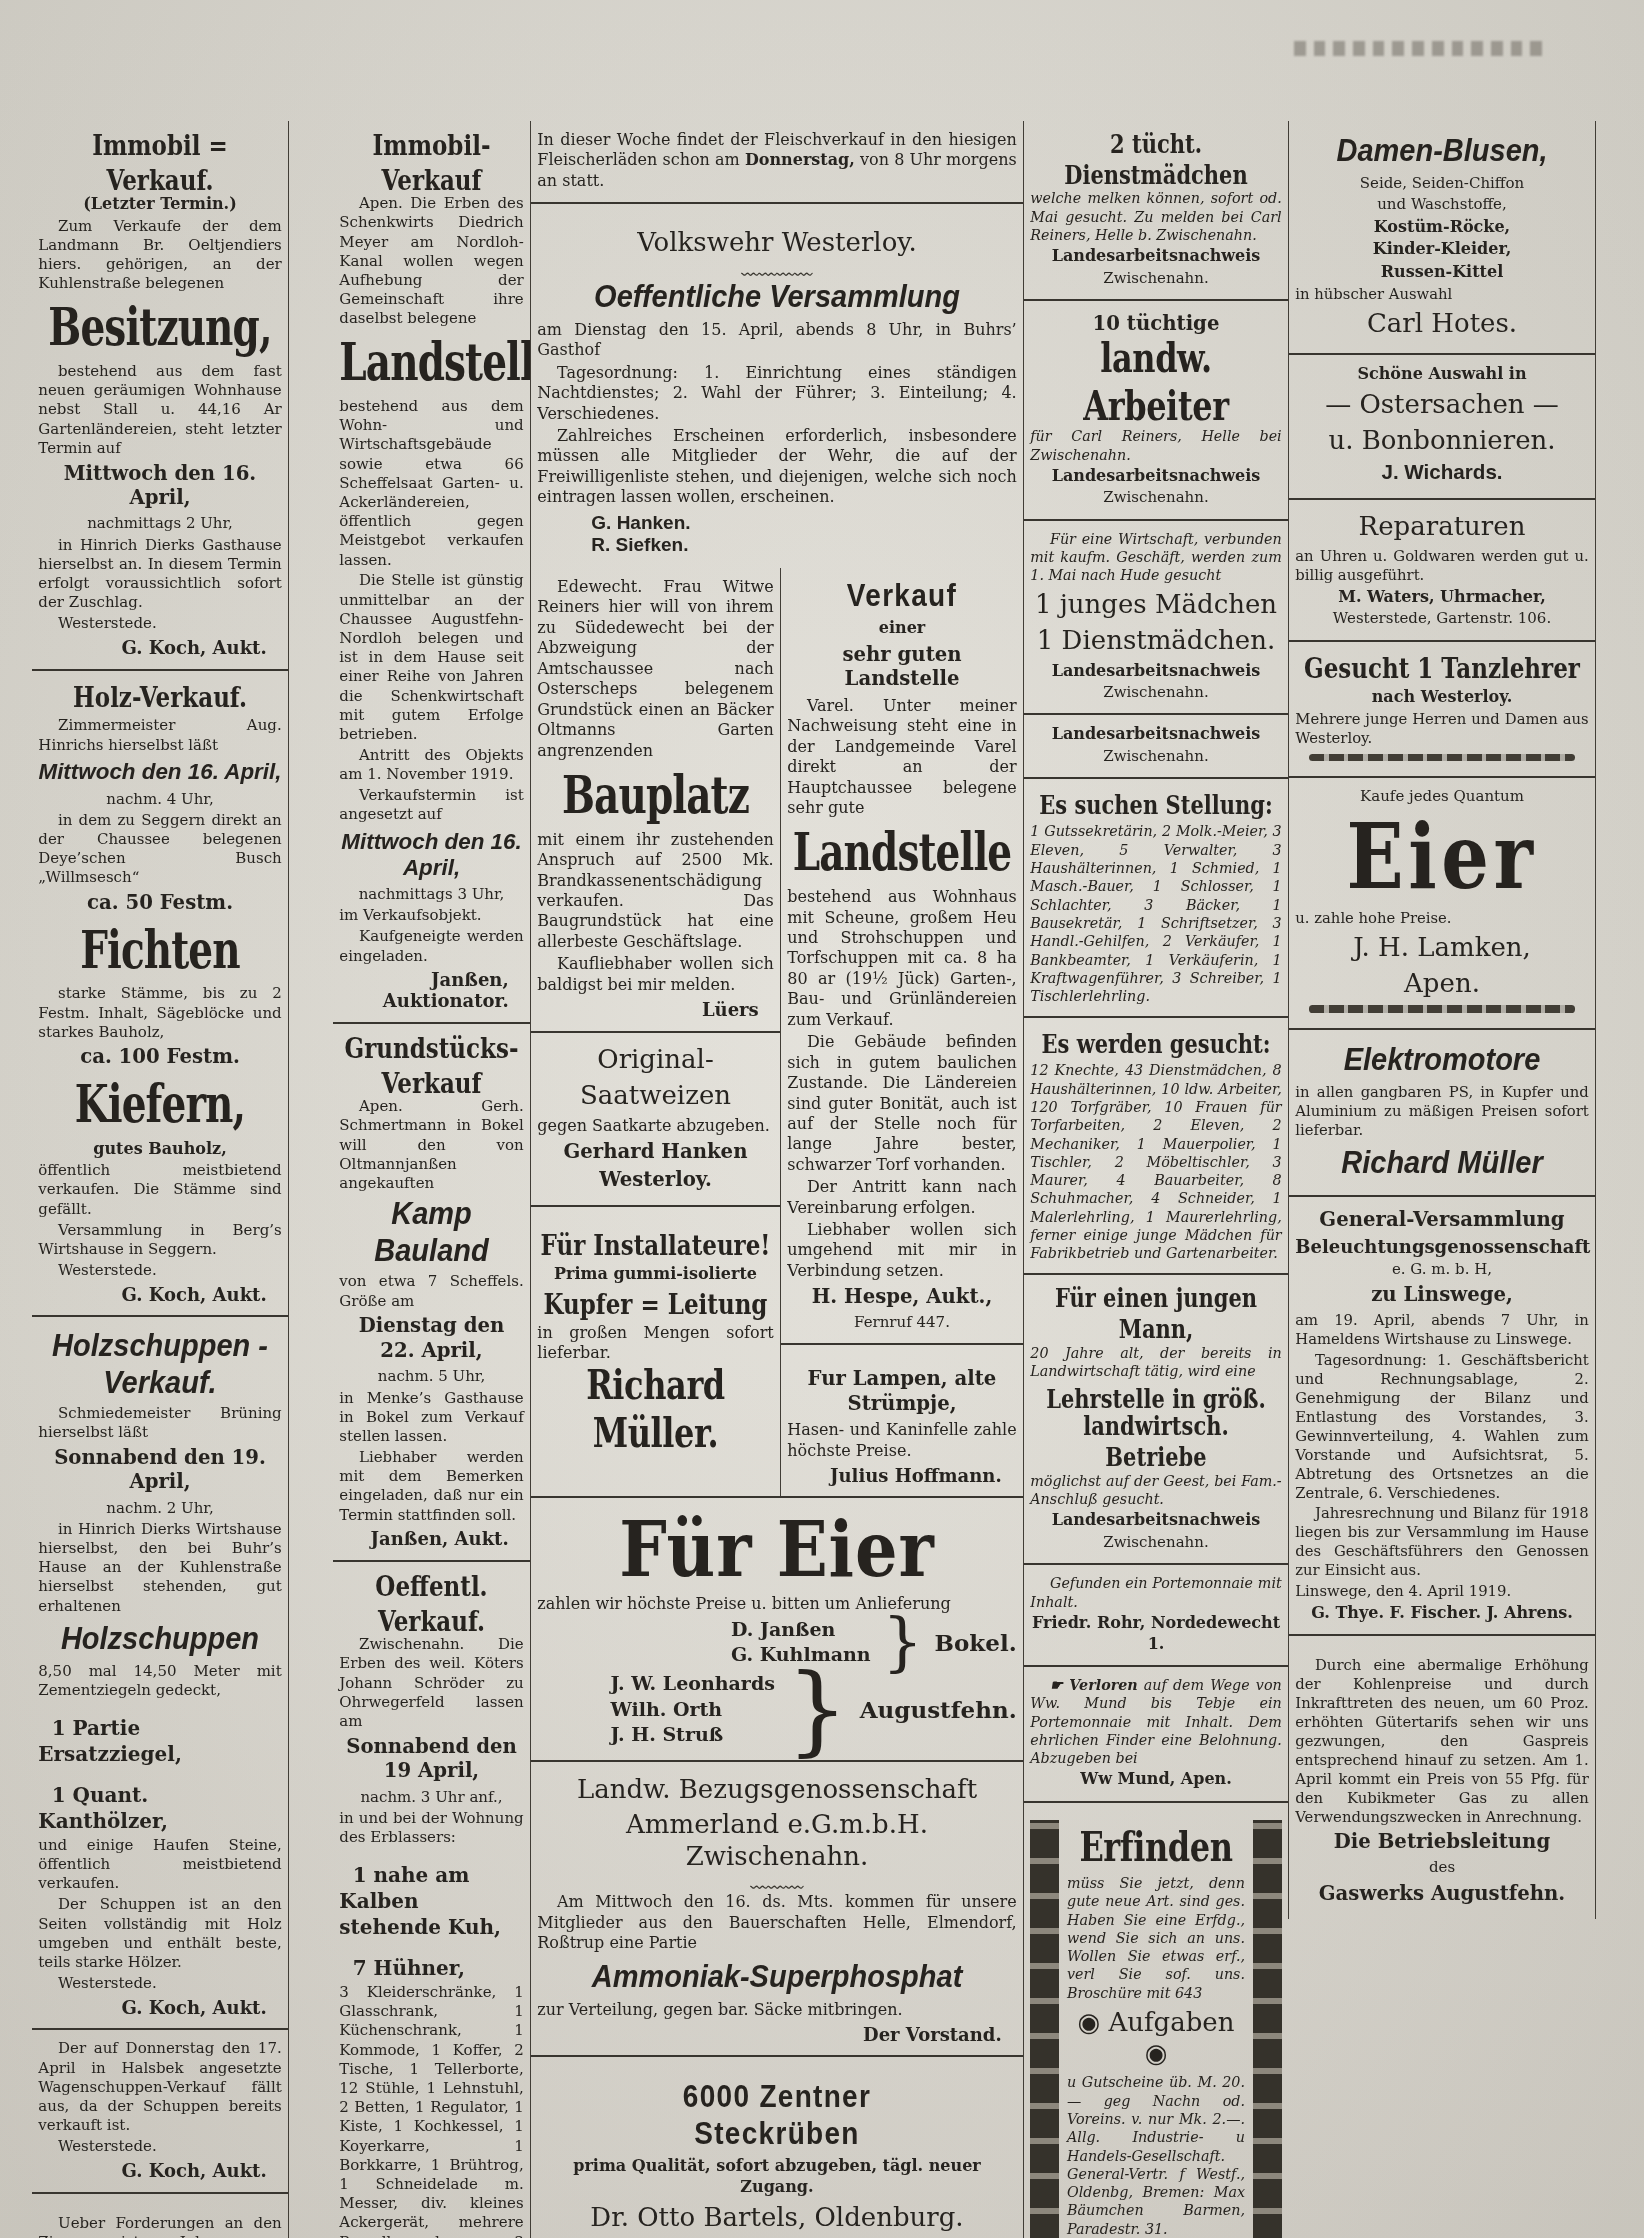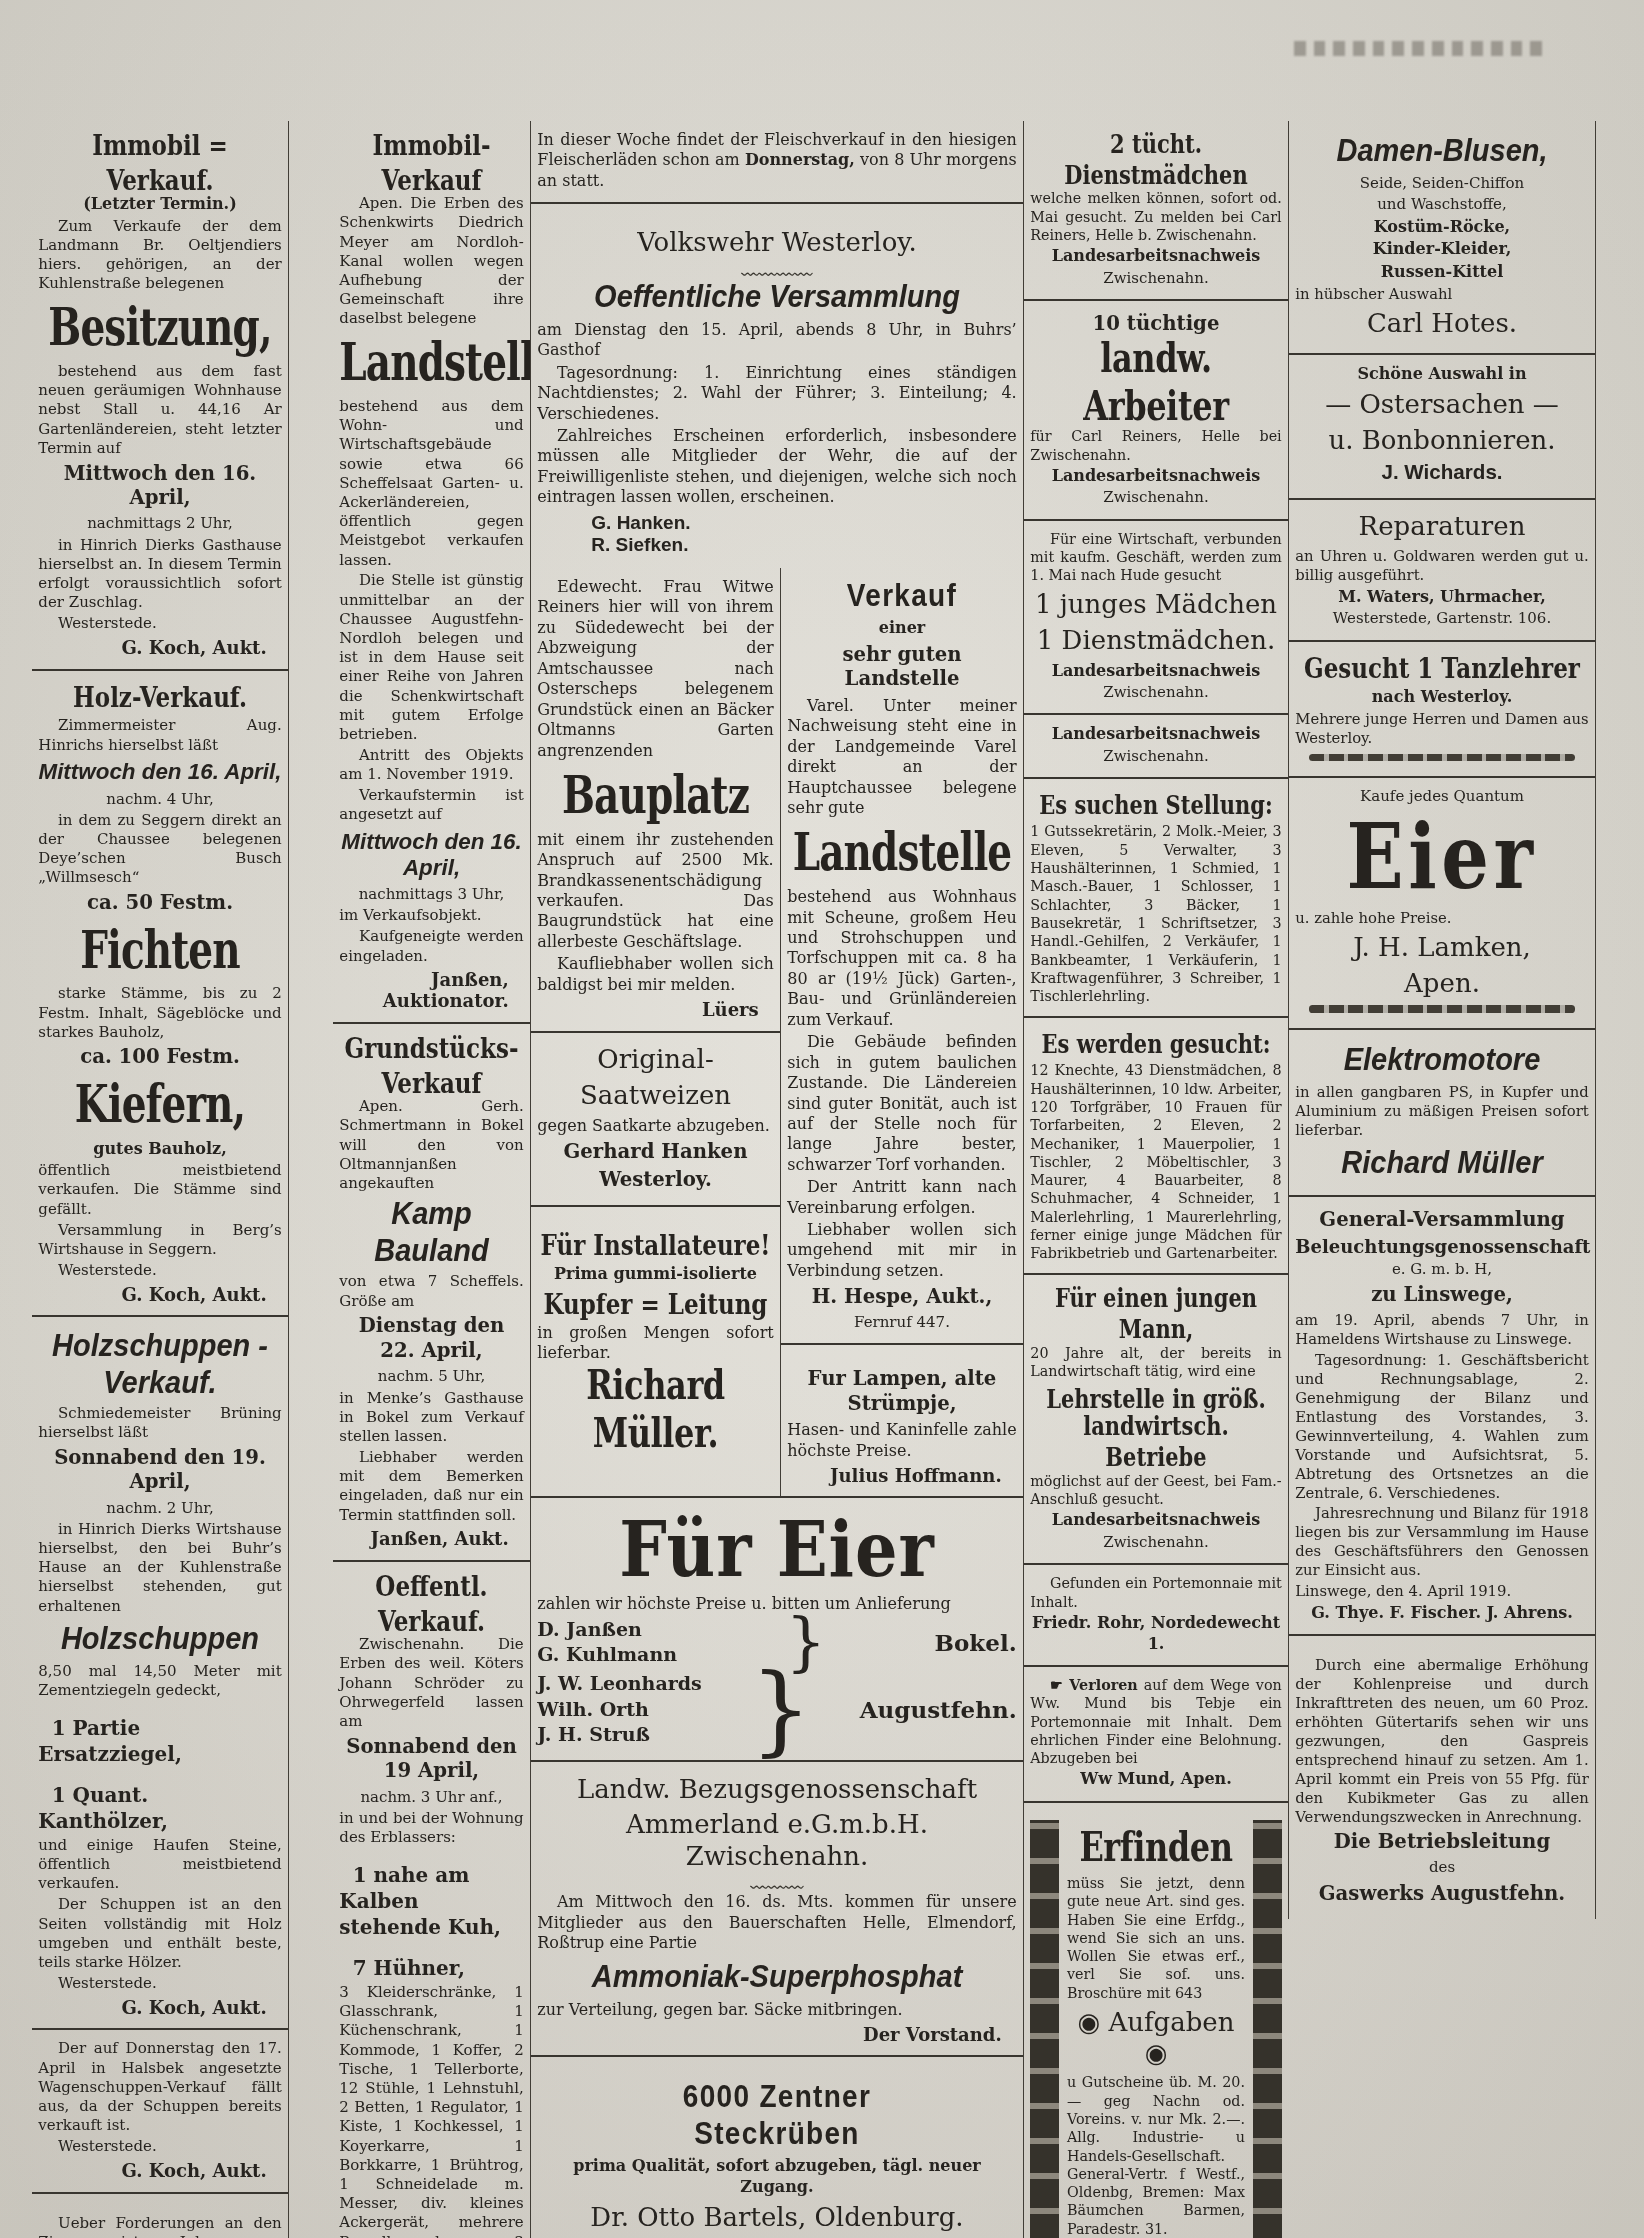--- a/index.html
+++ b/index.html
@@ -58,30 +58,30 @@
   .centerb { font-size:16px; line-height:1.3; text-align:center; font-weight:700; }
   .right { font-size:18px; font-weight:700; text-align:right; padding-right:15px; margin-top:3.6px; }
   .b { font-weight:700; }
   .sigrow { display:flex; justify-content:space-between; font-weight:700; font-size:19px;
             font-family:"Liberation Sans",sans-serif; padding:2.7px 31px 0.9px 54px;flex-direction:column; }
   .squig { text-align:center; font-size:19px; letter-spacing:-1.3px; line-height:.6;
            color:#3b3831; margin:2.7px 0 4.5px 0; font-weight:700; }
   .wavybar { height:7.2px; margin:6.3px 13.4px;
     background:repeating-linear-gradient(90deg,#413d35 0 15px, rgba(65,61,53,.25) 15px 19.7px);
     border-radius:3.6px; }
-  .bracerow { display:flex; align-items:center; justify-content:space-between; gap:11.6px; margin:2.7px 0; }
+  .bracerow { display:flex; align-items:center; justify-content:flex-end; gap:11.6px; margin:2.7px 0; }
   .brace-names div { font-size:19px; font-weight:700; line-height:1.35; }
   .brace-glyph { font-size:63px; line-height:.8; font-weight:400; }
   .brace-place { font-size:23px; font-weight:700; }
   .box-bars { position:relative; padding-left:43px; padding-right:43px; }
   .box-bars::before, .box-bars::after { content:""; position:absolute; top:6.3px; bottom:6.3px; width:29px;
     background:repeating-linear-gradient(0deg,#35322b 0 29px, #8d887d 29px 35px); }
   .box-bars::before { left:6.3px; } .box-bars::after { right:6.3px; }
   
-  #col5 .body, #col5 .bodyn { font-size:14.3px; }
+  #col5 .body, #col5 .bodyn { font-size:14.3px;font-style:italic; }
   #col5 .h2 { font-size:21px; }
   #col6 .body, #col6 .bodyn { font-size:14.8px; }
   #col34 .body, #col34 .bodyn { font-size:16px; }
 </style>
 </head>
 <body>
 
 <div id="page">
   <div id="topfaint"></div>
 

